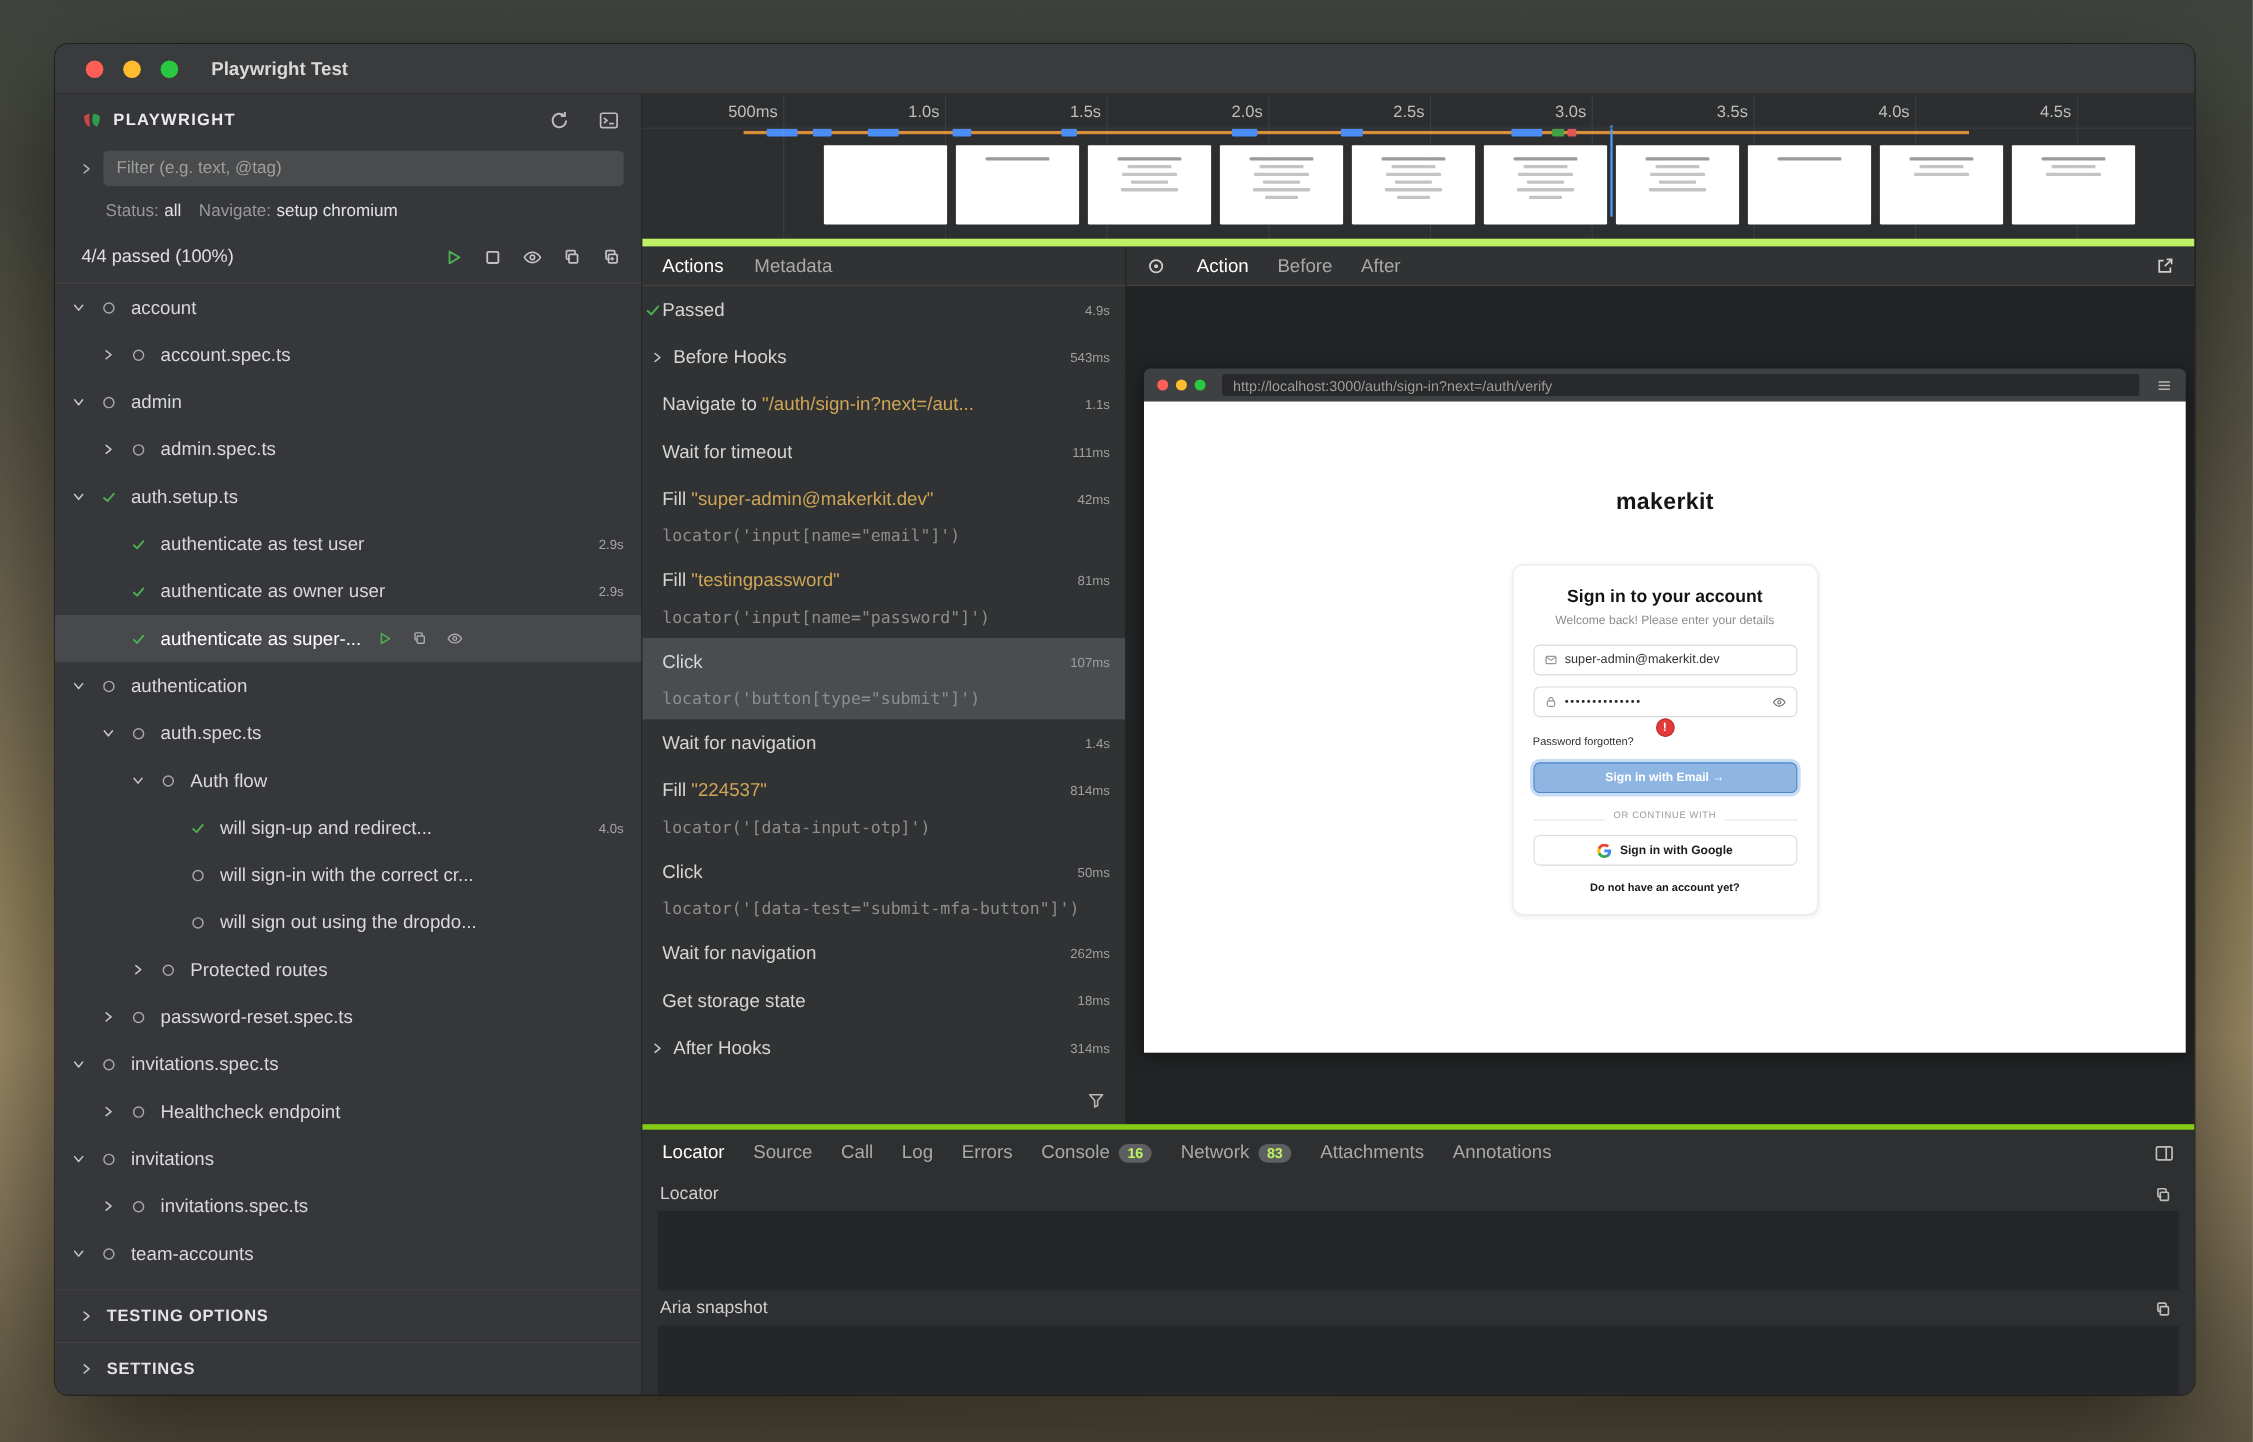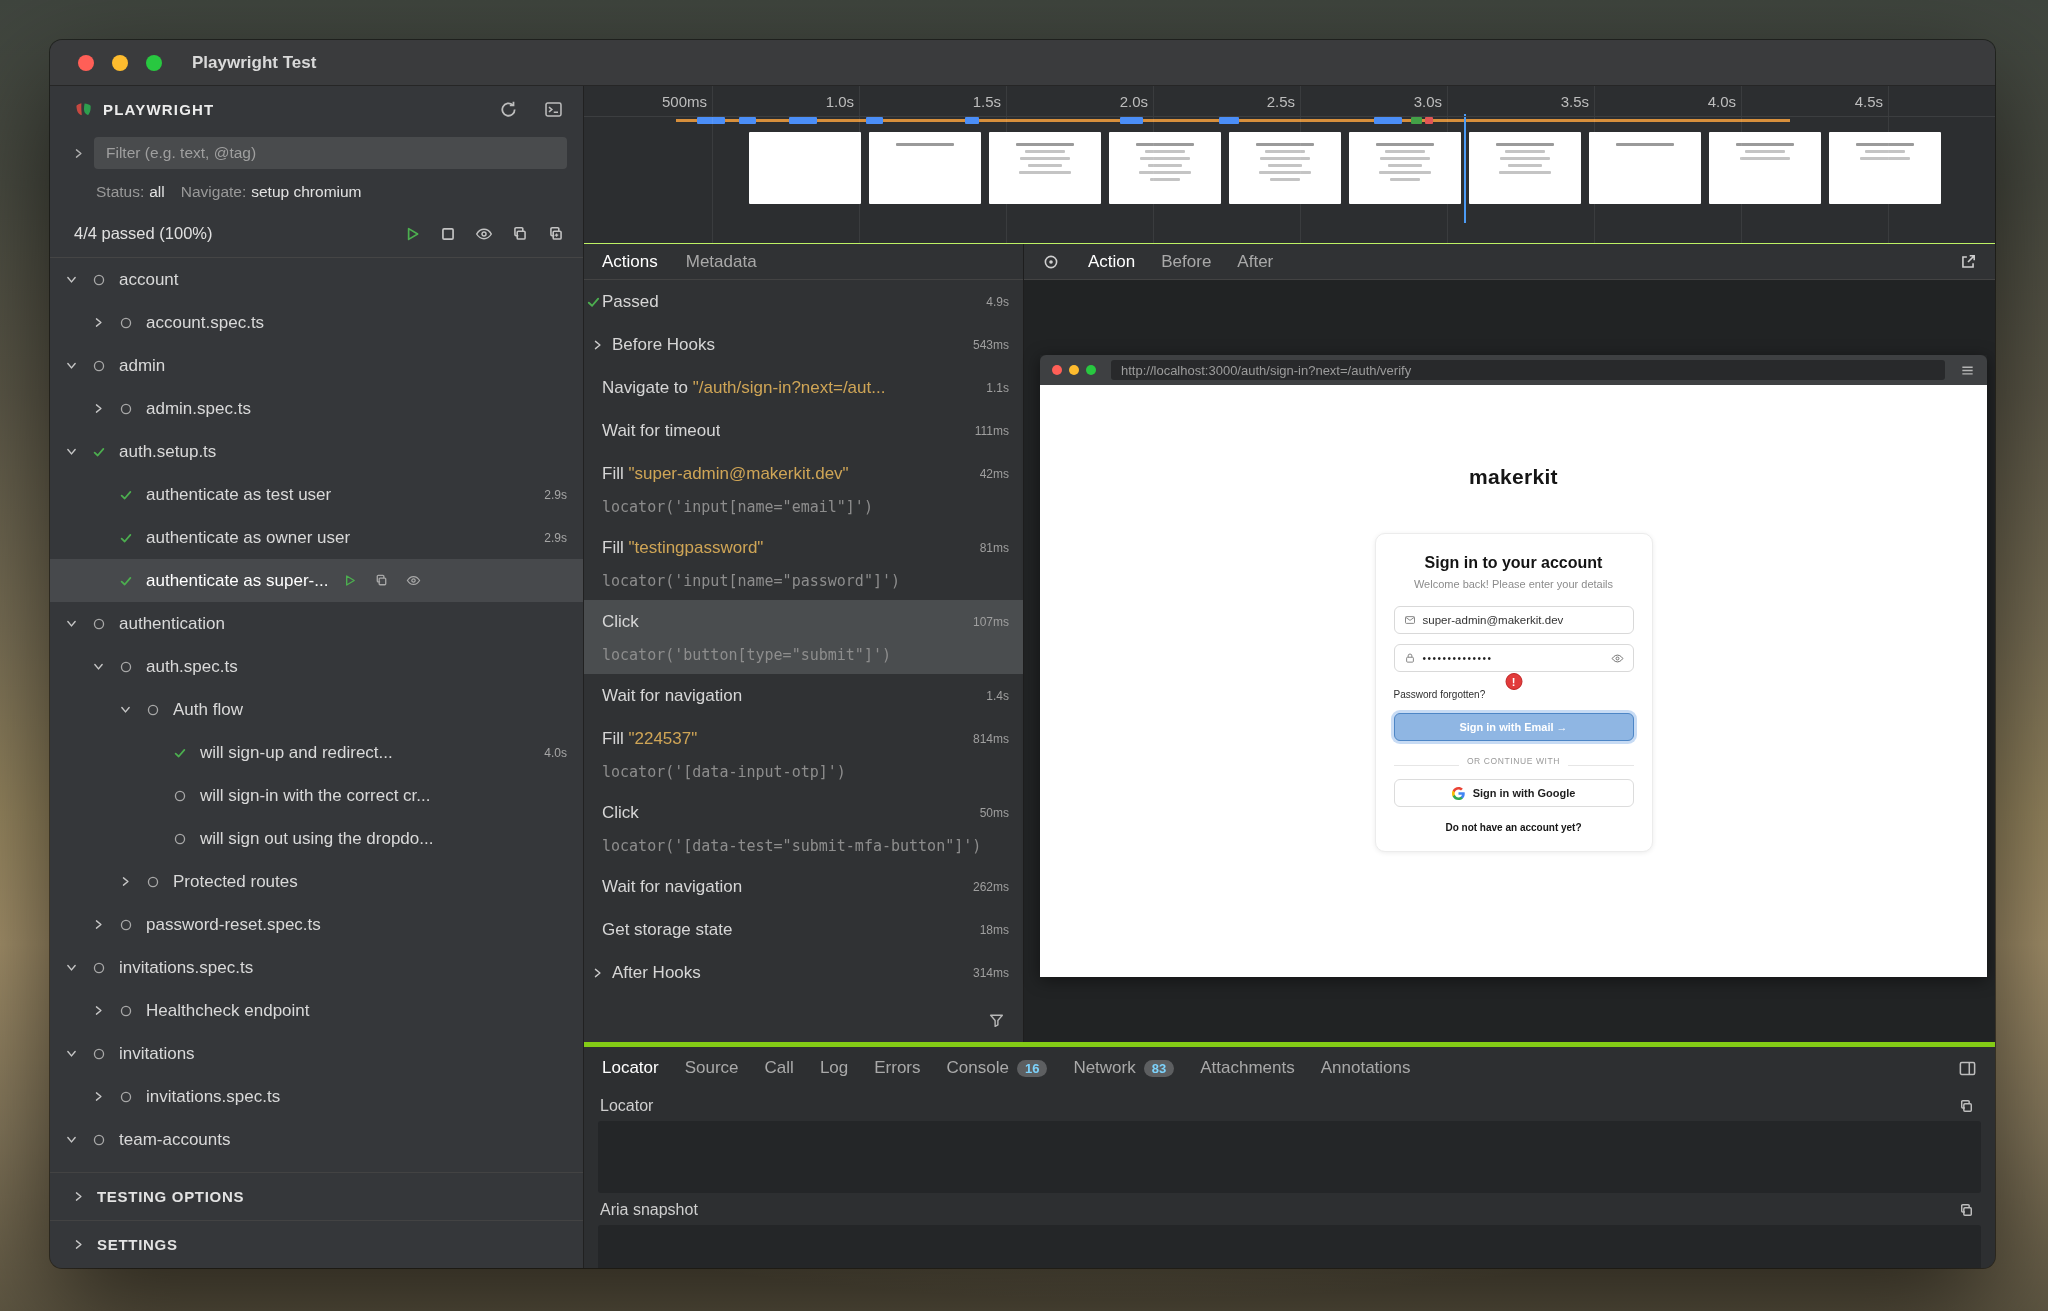--- a/index.html
+++ b/index.html
@@ -61,21 +61,21 @@
   .ricons .tico{width:auto}
   .ricons svg{width:15px;height:15px}
   .bsec{height:48px;flex:none;display:flex;align-items:center;gap:12px;padding-left:22px;
     border-top:1px solid #434343;color:#e3e3e3;font-size:15px;font-weight:700;letter-spacing:.7px}
   .bsec .tico{width:auto;color:#c7c7c7}
 
   
   .main-col{flex:1;display:flex;flex-direction:column;min-width:0;min-height:0}
 
   
-  .timeline{height:158px;flex:none;position:relative;background:#2c2e30;border-bottom:1px solid #bef264;overflow:hidden}
+  .timeline{height:138px;flex:none;position:relative;background:#2c2e30;border-bottom:7px solid #bef264;overflow:hidden}
   .timeline::after{content:"";position:absolute;left:0;right:0;top:30px;height:1px;background:#3c3e40}
   .tick-label{position:absolute;top:7px;transform:translateX(-100%);padding-right:5px;font-size:15px;color:#bdbdbd}
   .gridline{position:absolute;top:0;bottom:0;width:1px;background:rgba(255,255,255,.07)}
   .tl-bars{position:absolute;left:0;right:0;top:31px;height:8px}
   .mark{position:absolute;top:0;height:7px;border-radius:1px}
   .mark.main{top:2px;height:3px;border-radius:0}
   .tl-film{position:absolute;left:165px;top:46px;height:72px;display:flex;gap:8px}
   .thumb{width:112px;height:72px;background:#fff;border-radius:1px;display:flex;flex-direction:column;align-items:center;padding-top:11px;gap:4px;flex:none}
   .thumb i{display:block;height:3px;background:#c4c4c4;border-radius:1px}
   .thumb i.dk{background:#9a9a9a}
@@ -149,21 +149,21 @@
   .or-div::before,.or-div::after{content:"";flex:1;height:1px;background:#e6e6e6}
   .google-btn{margin-top:13px;height:28px;border:1px solid #dcdcdc;border-radius:6px;background:#fff;
     display:flex;align-items:center;justify-content:center;gap:8px;font-size:11px;font-weight:700;color:#1d1d1d}
   .google-btn svg{width:13px;height:13px}
   .signup{margin-top:15px;font-size:10px;font-weight:700;color:#161616;text-align:center}
 
   
   .bottom-panel{flex:1;min-height:0;background:#2d2f31;border-top:5px solid #84cc16;display:flex;flex-direction:column}
   .bp-tabs{height:42px;flex:none;display:flex;align-items:center;gap:26px;padding:0 18px;font-size:17px;color:#a9a9a9}
   .bp-tabs .spacer{flex:1}
-  .badge{background:#5d5f61;color:#7dd3fc;border-radius:10px;padding:1px 8px;font-size:13px;font-weight:700;margin-left:8px}
+  .badge{background:#5d5f61;color:#bef264;border-radius:10px;padding:1px 8px;font-size:13px;font-weight:700;margin-left:8px}
   .bp-label-row{flex:none;display:flex;align-items:center;justify-content:space-between;padding:8px 20px 6px 16px;color:#cfcfcf;font-size:16px}
   .bp-label-row .hicon svg{width:17px;height:17px}
   .bp-box{margin:0 14px;background:#242628;border-radius:3px;flex:none}
   #locator-box{height:72px}
   #aria-box{flex:1;min-height:20px;margin-bottom:0;border-radius:3px 3px 0 0}
 </style>
 </head>
 <body>
 
 <div class="desktop">

